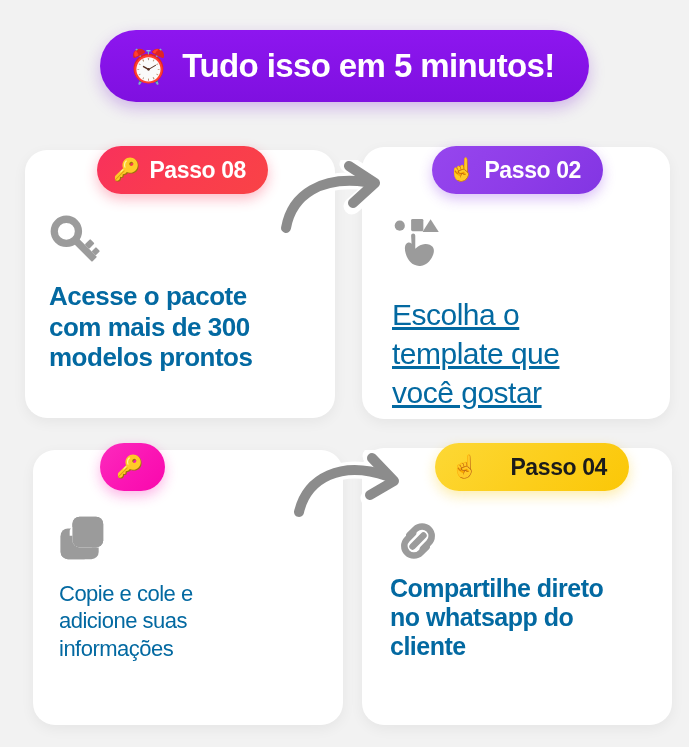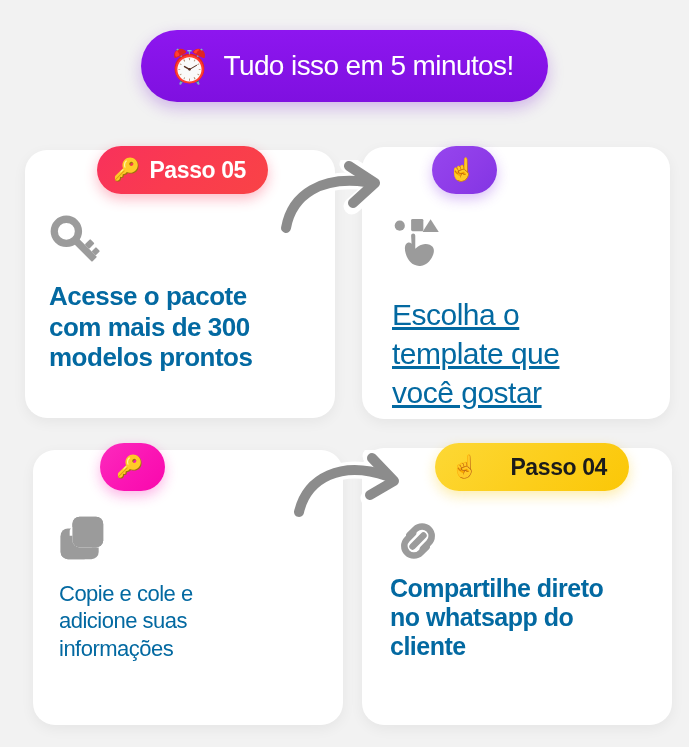--- a/index.html
+++ b/index.html
@@ -35,22 +35,22 @@
     background: linear-gradient(180deg, #8d16ef 0%, #7f10e0 100%);
     box-shadow: 0 6px 16px rgba(120, 20, 210, 0.28);
   }
   .banner-emoji {
     font-size: 33px;
     line-height: 1;
     filter: saturate(1.15);
   }
   .banner-text {
     color: #ffffff;
-    font-size: 28px;
-    font-weight: normal;
+    font-size: 33px;
+    font-weight: bold;
     letter-spacing: -0.6px;
     white-space: nowrap;
   }
 
   
   .card {
     position: absolute;
     background: #ffffff;
     border-radius: 22px;
     box-shadow: 0 4px 14px rgba(0, 0, 0, 0.055);
@@ -238,25 +238,26 @@
 você gostar</div>
 <div class="card-text text-3">Copie e cole e
 adicione suas
 informações</div>
 <div class="card-text text-4">Compartilhe direto
 no whatsapp do
 cliente</div>
 
 <div class="badge badge-1">
   <span class="badge-emoji">🔑</span>
-  <span class="badge-label">Passo 05</span>
+  <span class="badge-label">Passo 08</span>
 </div>
 
 <div class="badge badge-2">
   <span class="badge-emoji">☝️</span>
+  <span class="badge-label">Passo 02</span>
 </div>
 
 <div class="badge badge-3">
   <span class="badge-emoji">🔑</span>
 </div>
 
 <div class="badge badge-4">
   <span class="badge-emoji">☝️</span>
   <span class="badge-label">Passo 04</span>
 </div>

